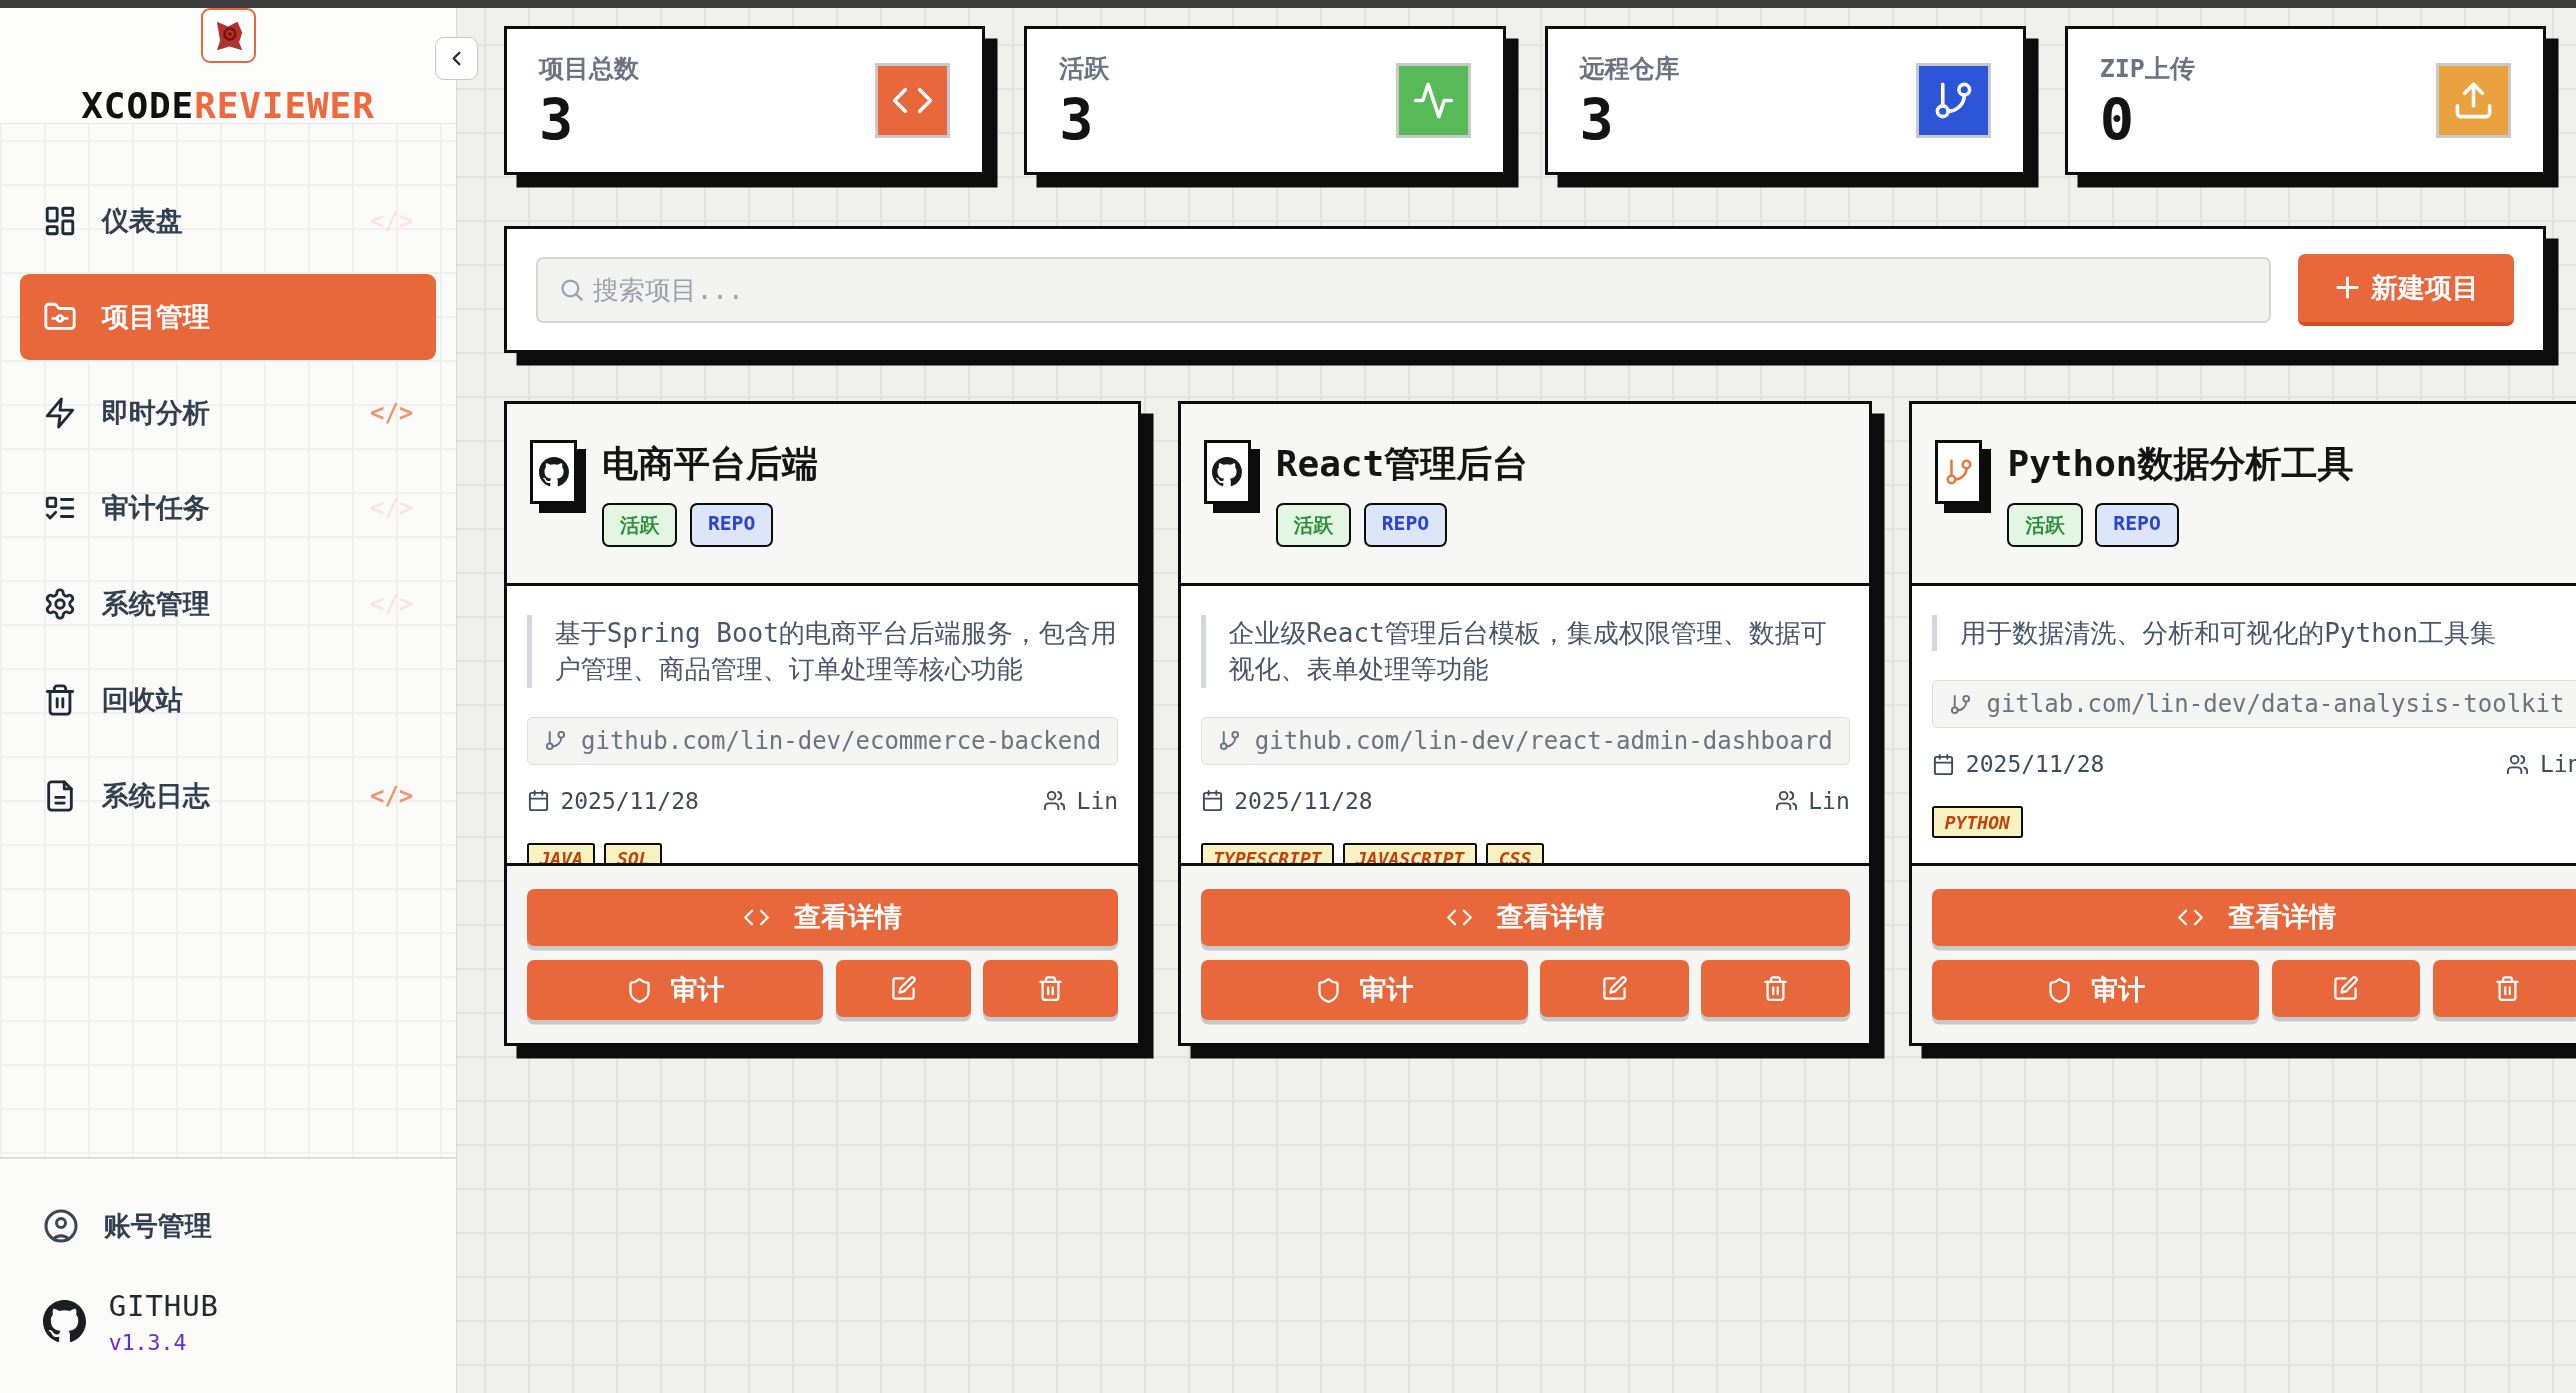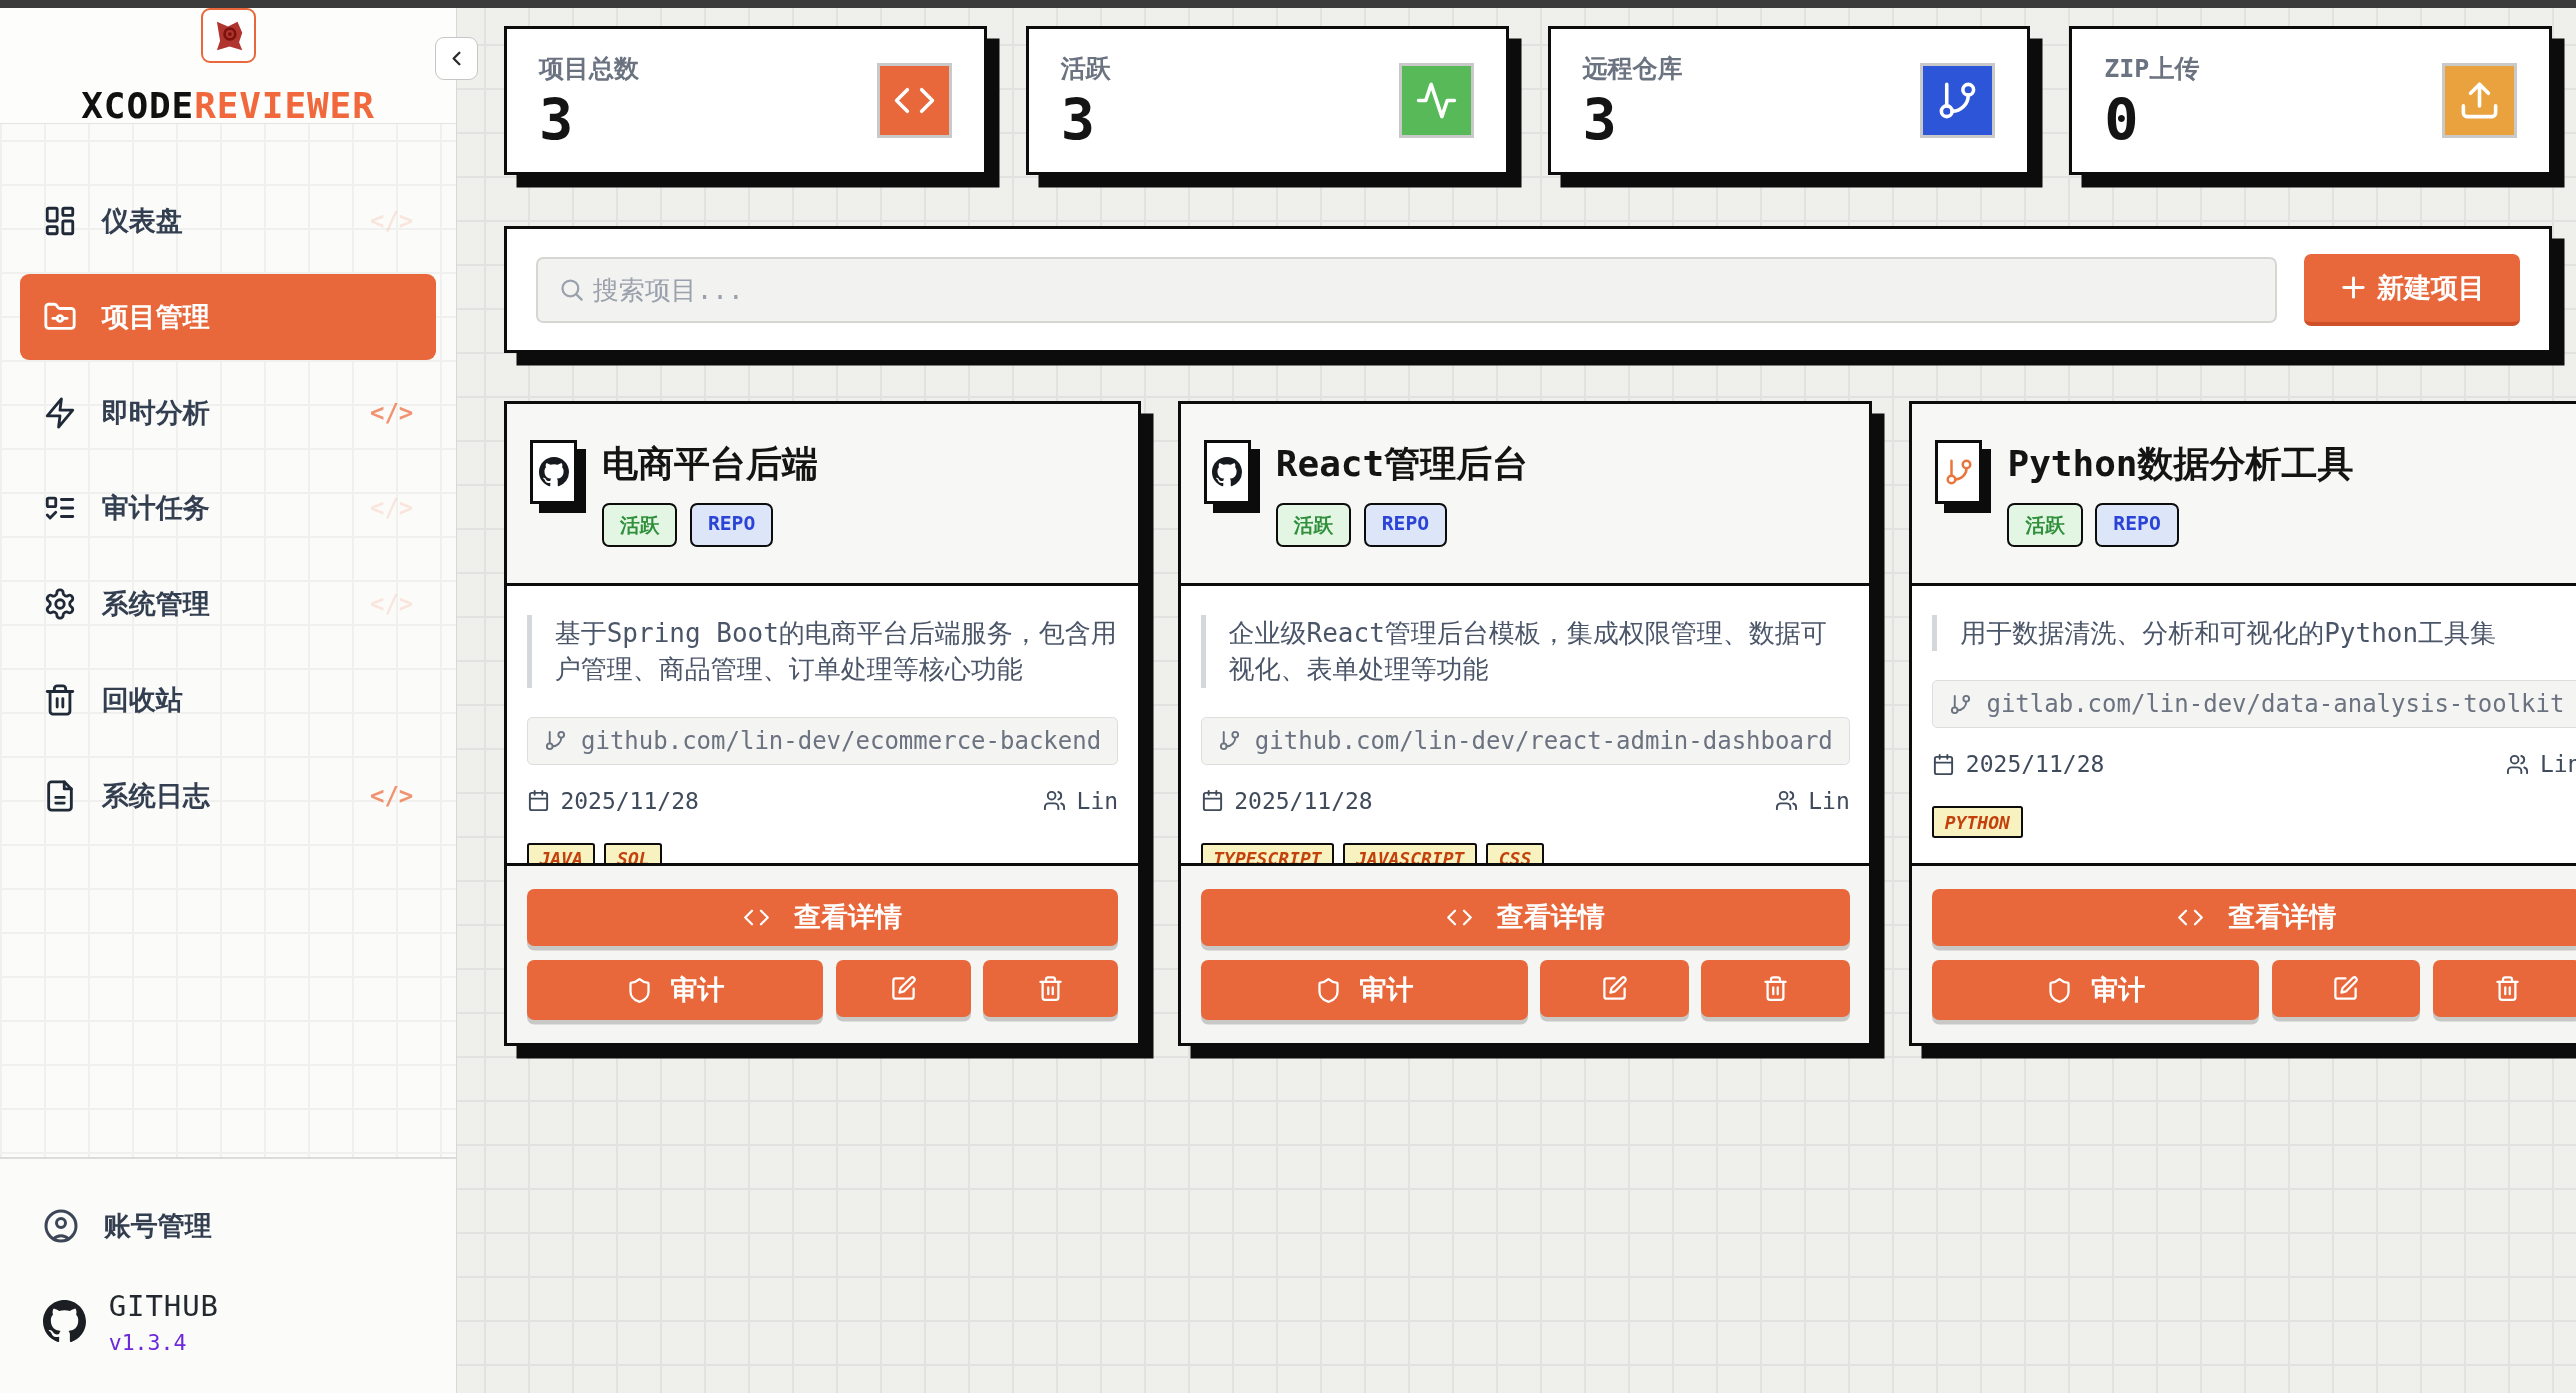--- a/index.html
+++ b/index.html
@@ -48,21 +48,21 @@
     border-top:2.7px solid #dcdcda; padding:30px 19.7px 39px; }
   .account-item { height:75px; border-radius:9px; padding:0 23px; margin-bottom:19.7px;
     display:flex; align-items:center; gap:25px; font-size:27px; font-weight:600; color:#333f50; cursor:pointer; }
   .account-item .nicon { width:36px; height:36px; color:#3c4656; display:flex; }
   .github-block { display:flex; align-items:center; gap:23px; padding:5.4px 23px 0; }
   .gh-mark { width:43px; height:43px; color:#1b1f24; display:flex; }
   .gh-name { font-size:29px; font-weight:normal; color:#23292f; letter-spacing:0.9px; }
   .gh-ver { font-size:21.5px; color:#6d28d9; margin-top:7.2px; }
 
   
-  .main { position:absolute; left:459px; top:8px; right:0; bottom:0; padding:18px 24px 0 45px; }
+  .main { position:absolute; left:459px; top:8px; right:0; bottom:0; padding:18px 30px 0 45px; }
 
   .stats { display:grid; grid-template-columns:repeat(4,1fr); gap:39px; margin-bottom:51px; }
   .stat-card { height:149px; background:#fff; border:3.6px solid #0c0c0c; box-shadow:12.5px 12.5px 0 #0c0c0c;
     display:flex; align-items:center; justify-content:space-between; padding:0 32px; }
   .stat-label { font-size:25px; font-weight:bold; color:#6b7280; margin-bottom:7.2px; }
   .stat-value { font-size:57px; font-weight:bold; color:#141414; line-height:1; }
   .stat-icon { width:75px; height:75px; border:3.6px solid #c9c9c9; display:flex; align-items:center; justify-content:center; color:#fff; }
   .stat-icon svg { width:43px; height:43px; }
   .bg-orange { background:#e8683c; } .bg-green { background:#57b957; }
   .bg-blue { background:#2d55d7; } .bg-amber { background:#e9a23d; }

